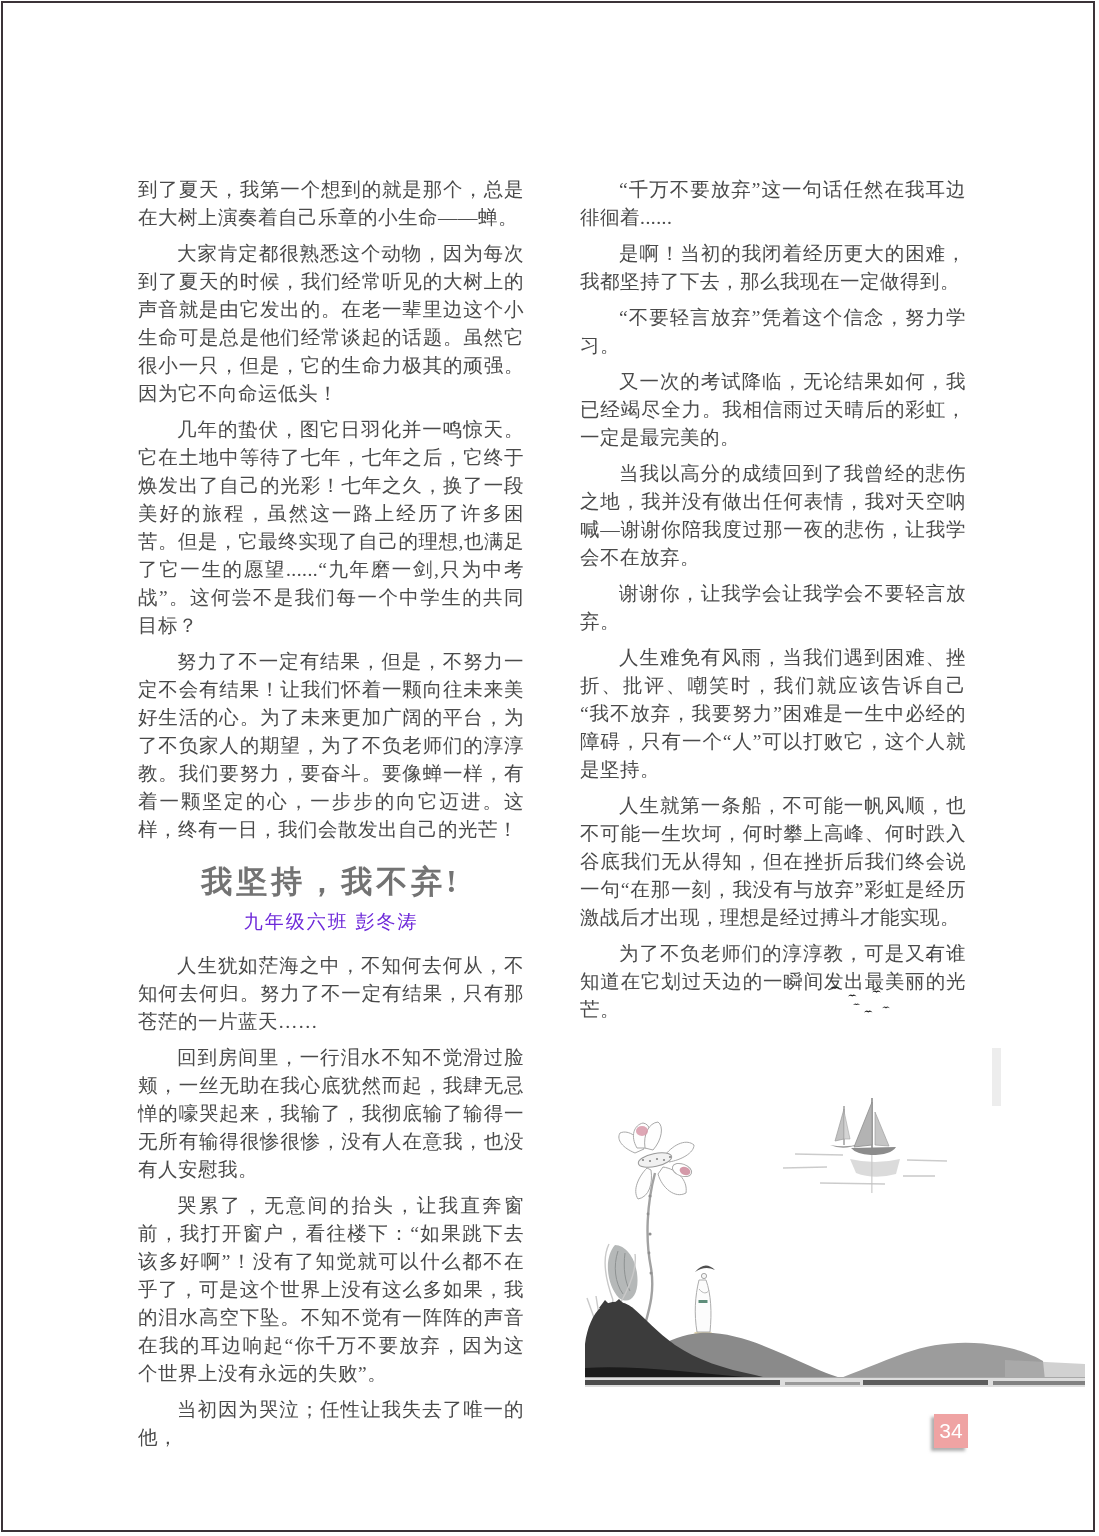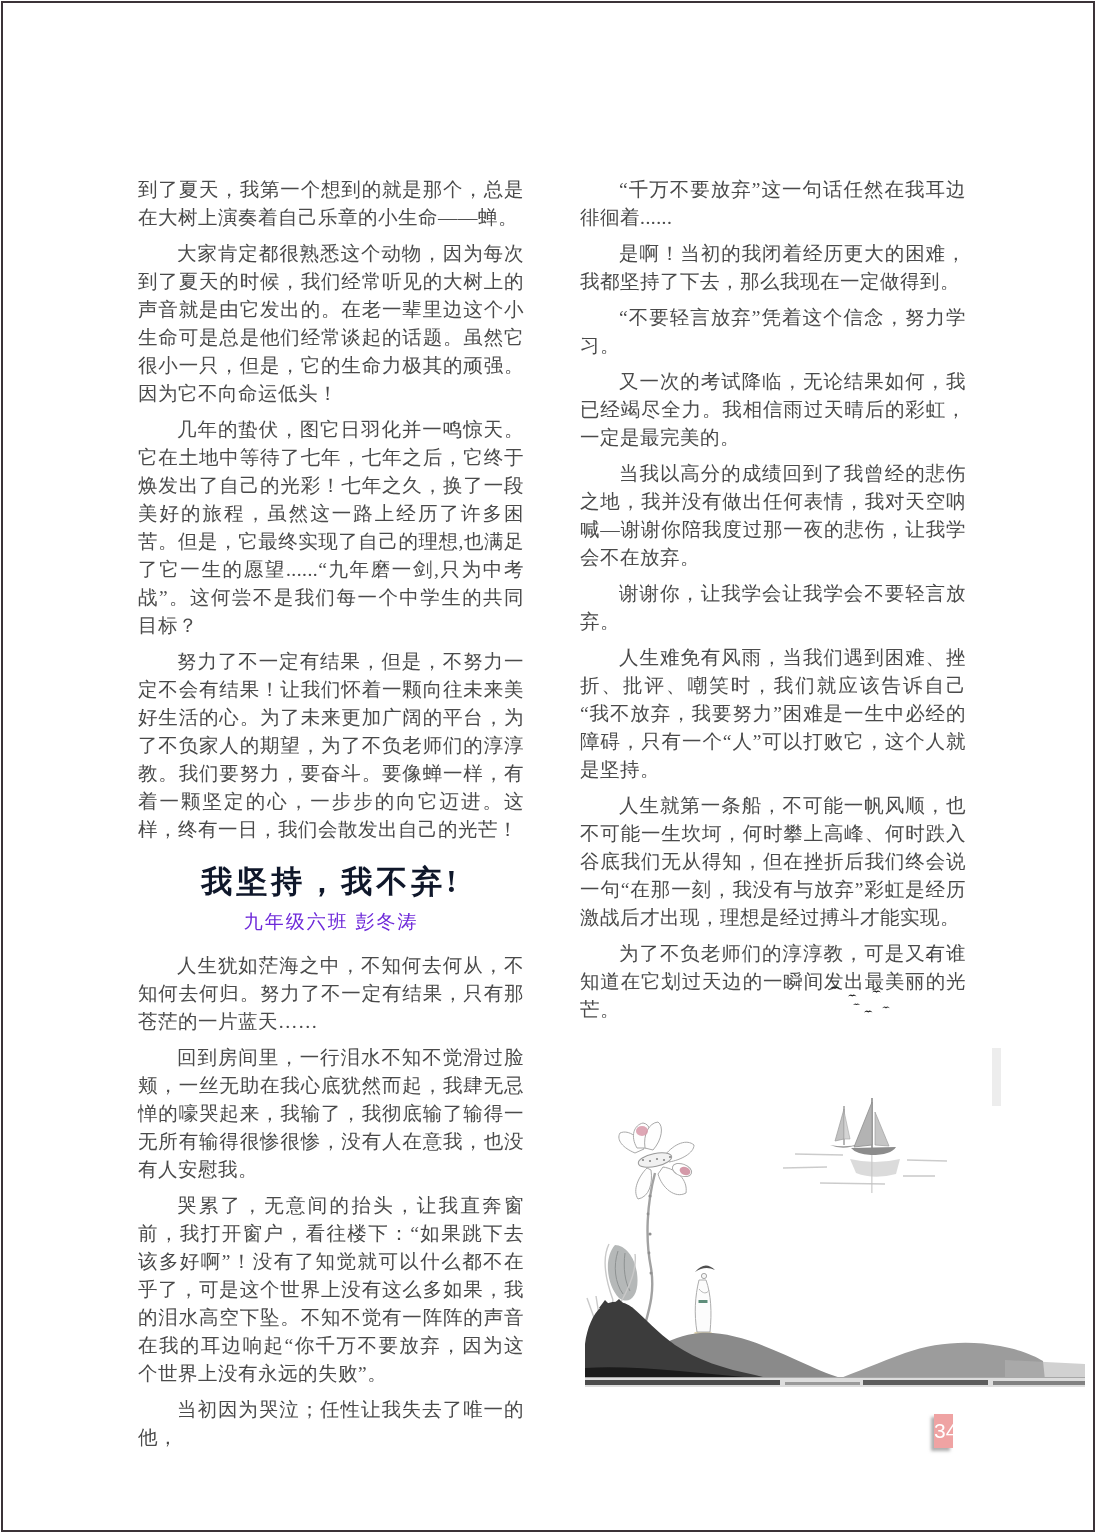--- a/index.html
+++ b/index.html
@@ -23,30 +23,30 @@
     position:absolute;top:168px;width:402px;
     font-size:19.5px;line-height:28px;color:var(--text-color);
     text-align:justify;letter-spacing:0.5px;
   }
   .col-left{left:130px;}
   .col-right{left:572px;}
   .para{margin:8px;}
   .para.indent{text-indent:2em;}
   .title-block{text-align:center;margin:24px 0 16px 0;}
   .essay-title{
-    font-size:31px;font-weight:bold;color:#0f172a;
+    font-size:31px;font-weight:bold;color:#737373;
     margin:8px 0 12px 0;letter-spacing:4px;
   }
   .essay-author{font-size:19px;color:#6d28d9;letter-spacing:2px;}
   .illustration{position:absolute;left:585px;top:948px;width:500px;height:442px;}
   .page-number{
-    position:absolute;left:934px;top:1414px;width:19px;height:34px;
+    position:absolute;left:934px;top:1414px;width:34px;height:34px;
     background:var(--pink);color:var(--pink-text);
     font-family:"Liberation Sans","DejaVu Sans",sans-serif;
-    font-size:21px;text-align:right;line-height:34px;
+    font-size:21px;text-align:center;line-height:34px;
     box-shadow:-3px 3px 3px rgba(110,110,110,0.55);
   }
 </style>
 </head>
 <body>
 
 <div class="page">
 
   <div class="frame"></div>
 

